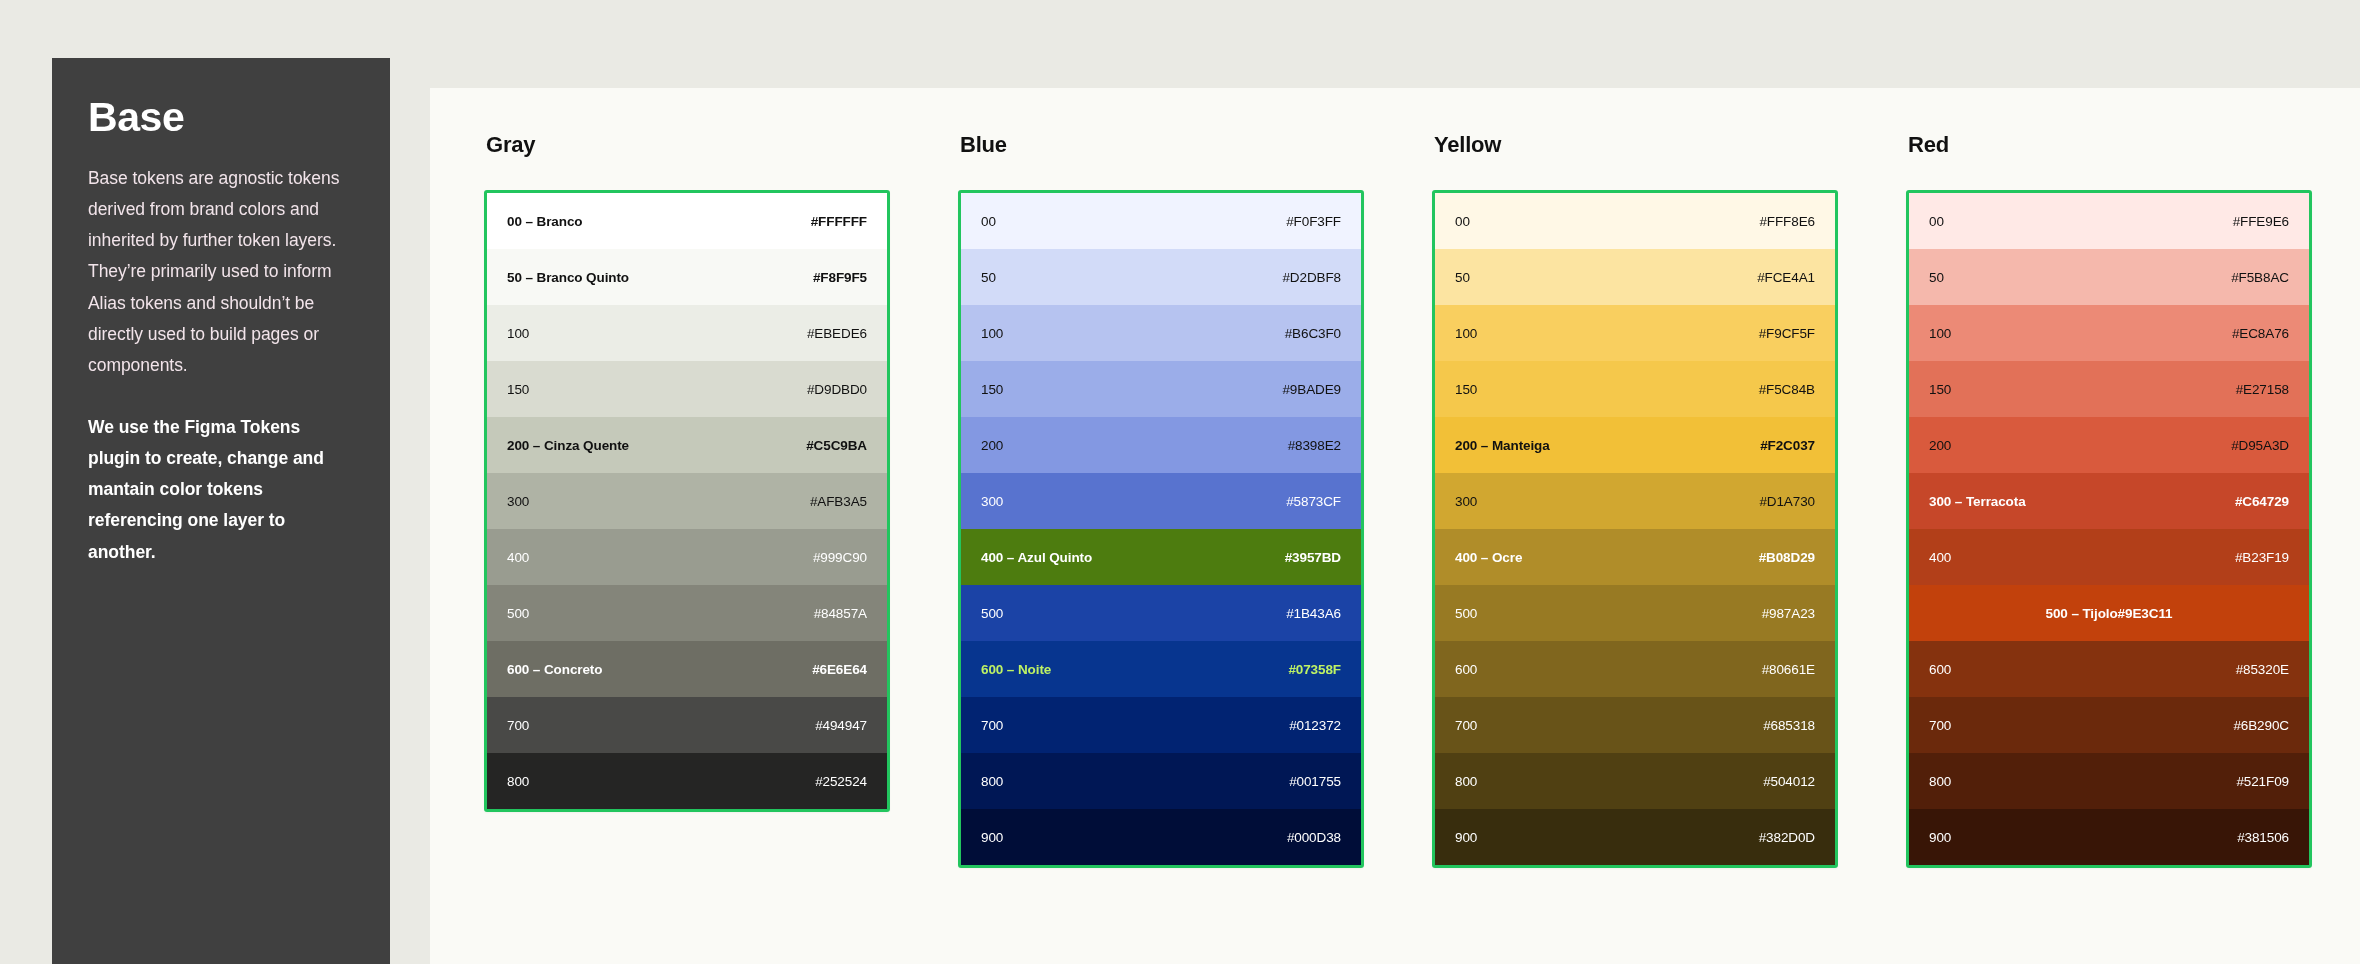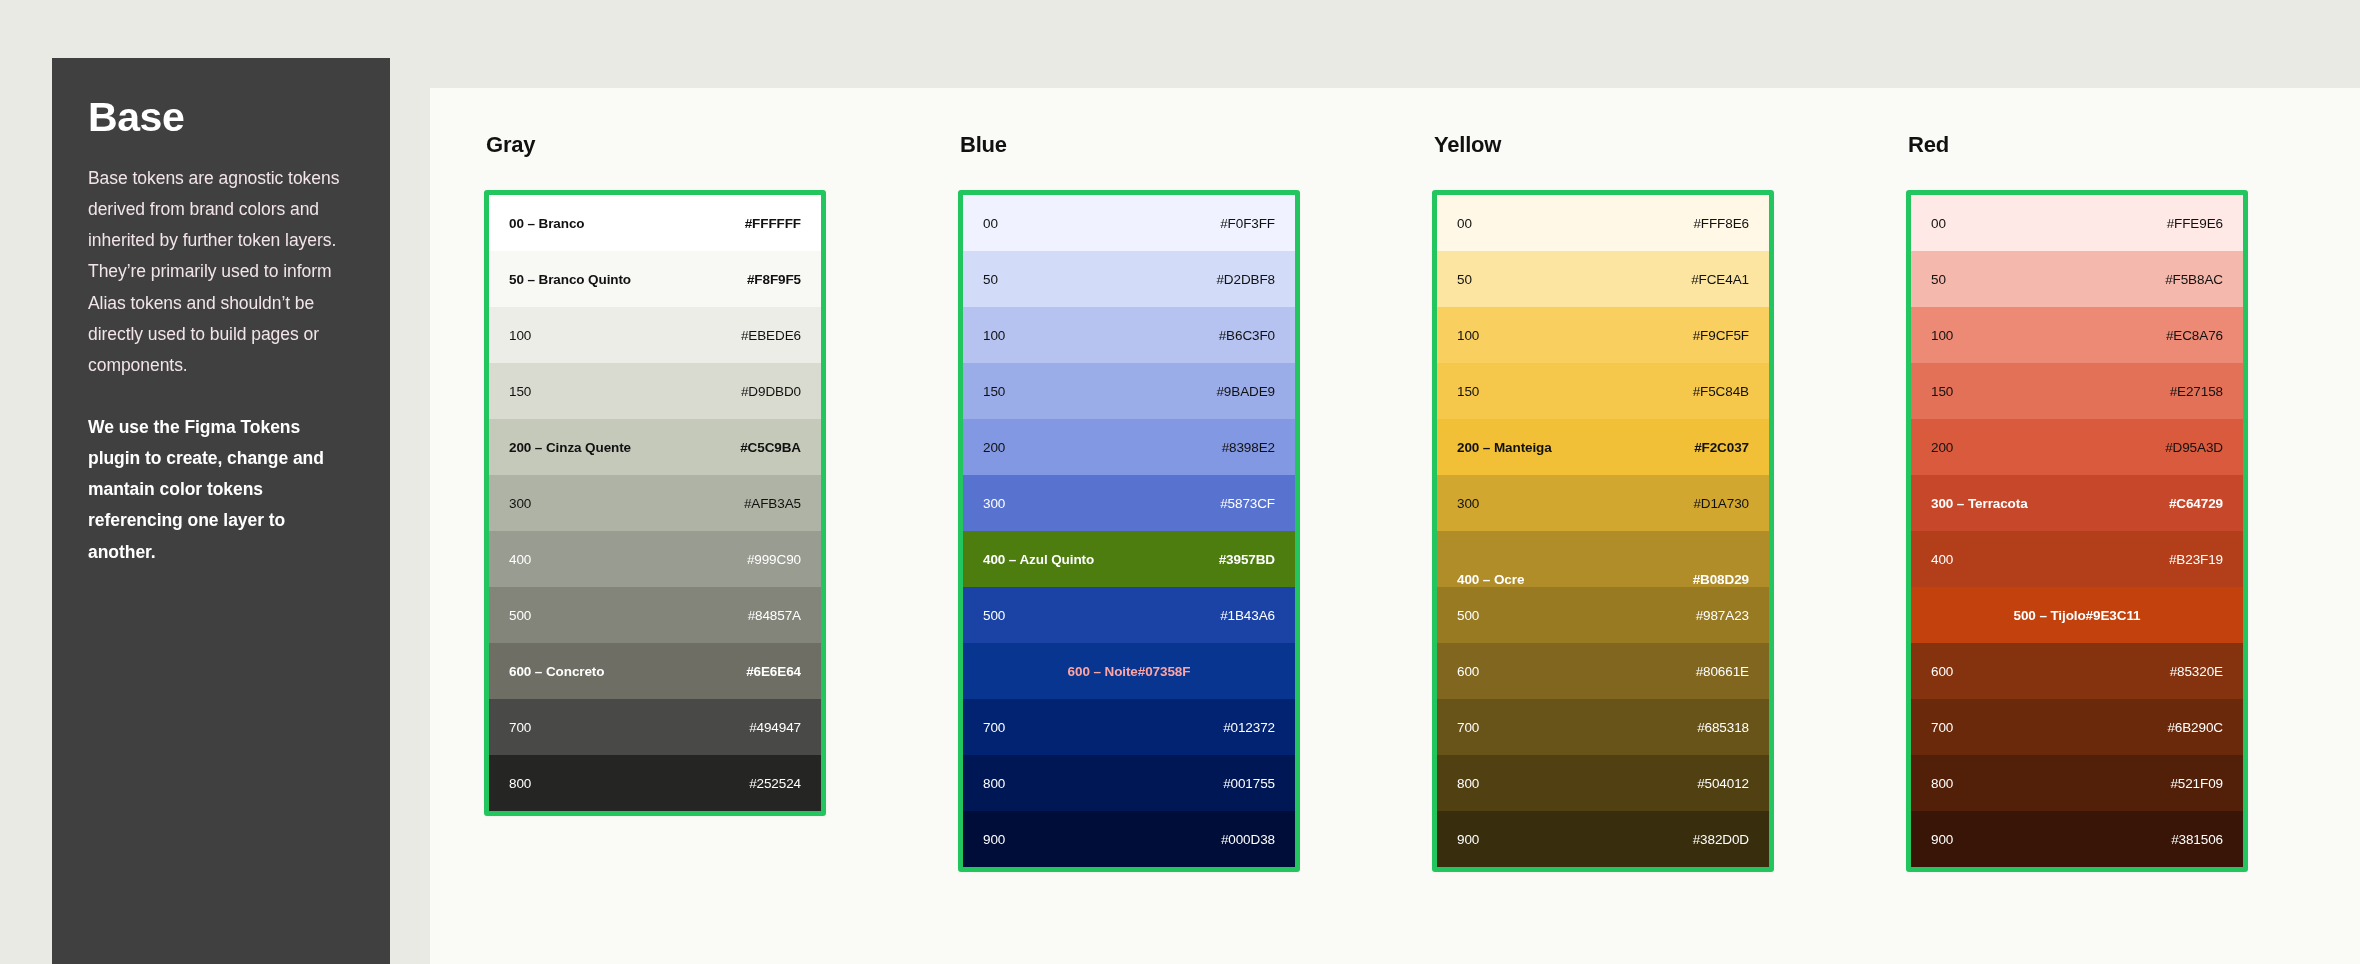--- a/index.html
+++ b/index.html
@@ -83,22 +83,22 @@
   .column-title {
     font-size: 22px;
     font-weight: 700;
     color: #111111;
     letter-spacing: -0.2px;
     margin-bottom: 32px;
     padding-left: 2px;
   }
 
   .swatch-stack {
-    width: 342px;
-    border: 5px solid #22c55e;
+    width: 406px;
+    border: 3px solid #22c55e;
     border-radius: 3px;
     overflow: hidden;
     box-shadow: 0 1px 2px rgba(0,0,0,0.04);
   }
 
   .swatch-row {
     height: 56px;
     display: flex;
     align-items: center;
     justify-content: space-between;
@@ -206,21 +206,21 @@
               <span class="swatch-hex">#5873CF</span>
             </div>
             <div class="swatch-row named" style="background: #4d7c0f; color: rgb(255, 255, 255);">
               <span class="swatch-name">400 – Azul Quinto</span>
               <span class="swatch-hex">#3957BD</span>
             </div>
             <div class="swatch-row plain" style="background: rgb(27, 67, 166); color: rgb(255, 255, 255);">
               <span class="swatch-name">500</span>
               <span class="swatch-hex">#1B43A6</span>
             </div>
-            <div class="swatch-row named" style="background: rgb(7, 53, 143); color: #fca5a5; justify-content: center;">
+            <div class="swatch-row named" style="background: rgb(7, 53, 143); color: #bef264;">
               <span class="swatch-name">600 – Noite</span>
               <span class="swatch-hex">#07358F</span>
             </div>
             <div class="swatch-row plain" style="background: rgb(1, 35, 114); color: rgb(255, 255, 255);">
               <span class="swatch-name">700</span>
               <span class="swatch-hex">#012372</span>
             </div>
             <div class="swatch-row plain" style="background: rgb(0, 23, 85); color: rgb(255, 255, 255);">
               <span class="swatch-name">800</span>
               <span class="swatch-hex">#001755</span>
@@ -251,21 +251,21 @@
               <span class="swatch-hex">#F5C84B</span>
             </div>
             <div class="swatch-row named" style="background: rgb(242, 192, 55); color: rgb(17, 17, 17);">
               <span class="swatch-name">200 – Manteiga</span>
               <span class="swatch-hex">#F2C037</span>
             </div>
             <div class="swatch-row plain" style="background: rgb(209, 167, 48); color: rgb(17, 17, 17);">
               <span class="swatch-name">300</span>
               <span class="swatch-hex">#D1A730</span>
             </div>
-            <div class="swatch-row named" style="background: rgb(176, 141, 41); color: rgb(255, 255, 255); align-items: flex-end;">
+            <div class="swatch-row named" style="background: rgb(176, 141, 41); color: rgb(255, 255, 255);">
               <span class="swatch-name">400 – Ocre</span>
               <span class="swatch-hex">#B08D29</span>
             </div>
             <div class="swatch-row plain" style="background: rgb(152, 122, 35); color: rgb(255, 255, 255);">
               <span class="swatch-name">500</span>
               <span class="swatch-hex">#987A23</span>
             </div>
             <div class="swatch-row plain" style="background: rgb(128, 102, 30); color: rgb(255, 255, 255);">
               <span class="swatch-name">600</span>
               <span class="swatch-hex">#80661E</span>

